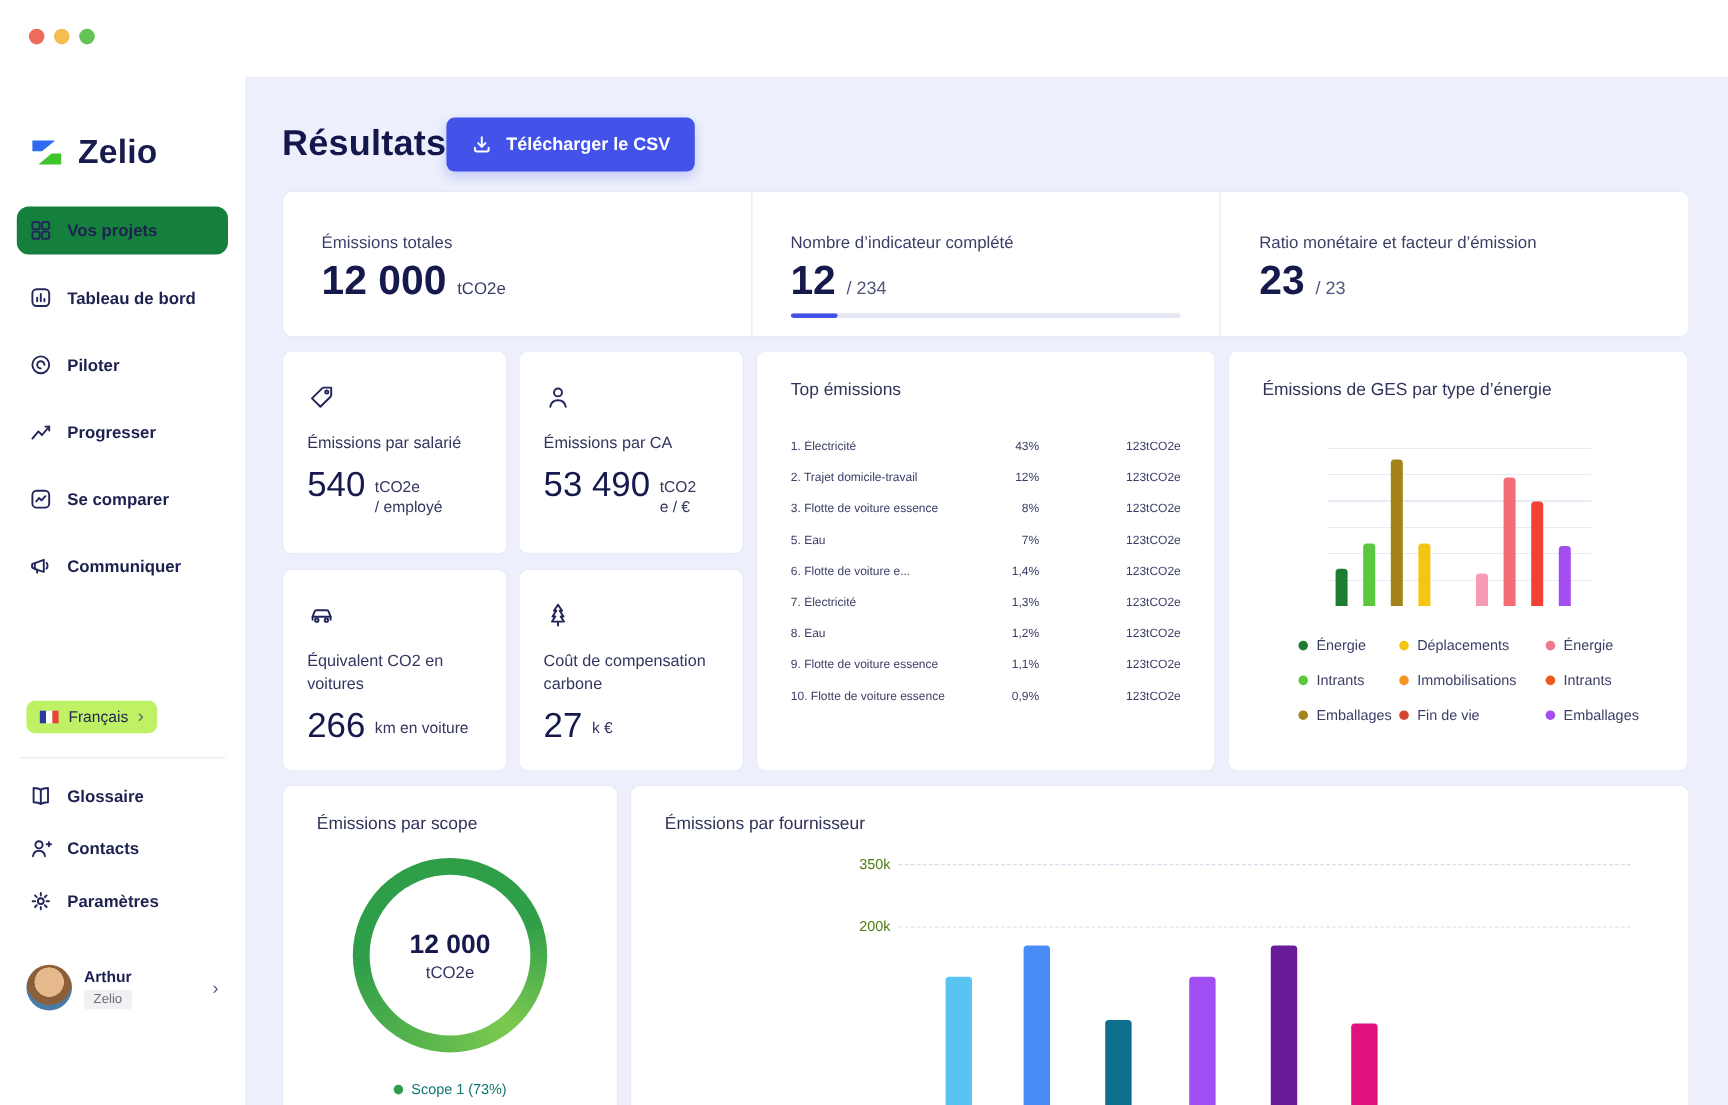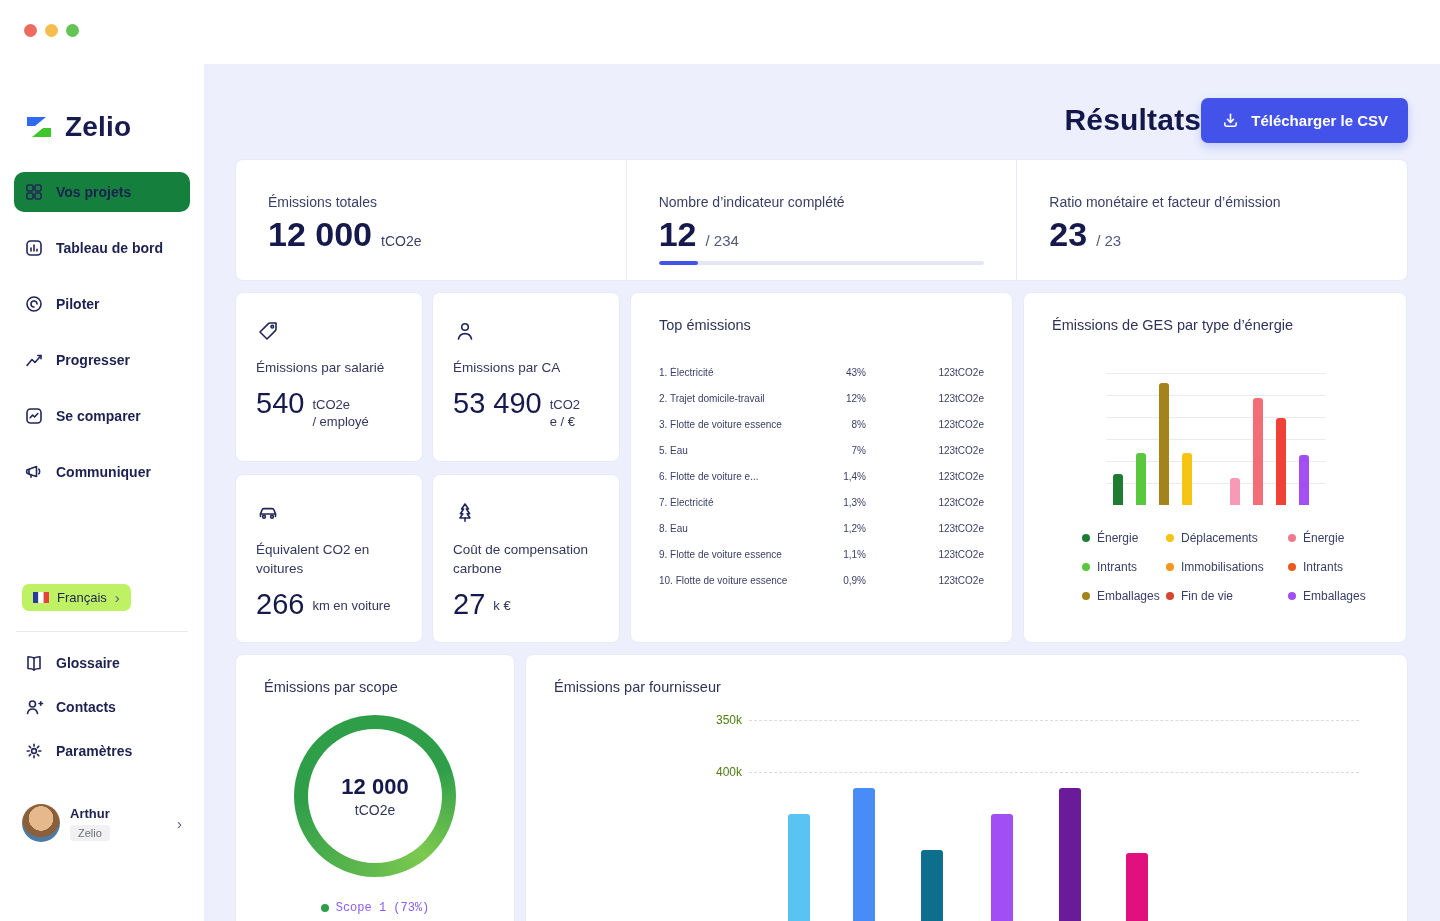--- a/index.html
+++ b/index.html
@@ -32,21 +32,21 @@
   .avatar{width:38px;height:38px;border-radius:50%;flex:0 0 auto;
     background:radial-gradient(circle at 50% 38%, #e5b98c 0 40%, #8a5f3a 41% 62%, #4a7ba6 63% 100%);}
   .user-name{font-size:13px;font-weight:700;color:#1d2150;}
   .user-org{display:inline-block;margin-top:4px;padding:2px 8px;background:#f1f1f4;border-radius:3px;
     font-size:11px;color:#6b6f76;}
   .chev{margin-left:auto;color:#555a7a;font-size:15px;}
 
   
   .main{position:absolute;left:204px;top:64px;right:0;bottom:0;background:#edf0fc;
     padding:33px 32px 0 31px;overflow:hidden;}
-  .page-header{display:flex;justify-content:flex-end;align-items:center;height:46px;margin-bottom:16px;margin-left:40px;}
+  .page-header{display:flex;justify-content:flex-start;align-items:center;height:46px;margin-bottom:16px;}
   .page-title{font-size:30px;font-weight:700;color:#14174b;margin:0;letter-spacing:.2px;}
   .csv-btn{display:flex;align-items:center;gap:11px;background:#4353e9;color:#fff;border:none;
     border-radius:7px;height:45px;padding:0 20px;font-size:15px;font-weight:700;cursor:pointer;
     box-shadow:0 4px 10px rgba(67,83,233,.25);font-family:inherit;}
   .card{background:#fff;border:1px solid #e8eaf5;border-radius:8px;box-sizing:border-box;}
 
   
   .stats{display:flex;height:122px;}
   .stat-col{flex:1;padding:34px 32px 0;}
   .stat-col + .stat-col{border-left:1px solid #e8eaf5;}
@@ -89,21 +89,21 @@
 
   
   .row3{display:flex;gap:10px;margin-top:11px;}
   .scope-card{width:280px;height:420px;padding:24px 28px;overflow:hidden;}
   .donut{width:162px;height:162px;margin:20px auto 0;border-radius:50%;position:relative;}
   .donut-hole{position:absolute;inset:14px;background:#fff;border-radius:50%;
     display:flex;flex-direction:column;align-items:center;justify-content:center;}
   .donut-value{font-size:22px;font-weight:700;color:#15194b;}
   .donut-unit{font-size:14px;color:#33365e;margin-top:2px;}
   .scope-legend{margin-top:24px;display:flex;justify-content:center;align-items:center;gap:7px;
-    font-size:12px;color:#8b5cf6;font-family:Liberation Mono, monospace;}
+    font-size:12px;color:#0f766e;}
   .sup-card{flex:1;height:420px;padding:24px 28px;overflow:hidden;position:relative;}
   .sup-chart{position:relative;height:340px;}
   .sup-tick{position:absolute;left:195px;right:20px;border-top:1px dashed #d8dbe9;}
   .sup-tick-label{position:absolute;width:48px;left:140px;text-align:right;font-size:12px;color:#4d7c0f;
     transform:translateY(-7px);}
   .sup-bar{position:absolute;width:22px;height:420px;border-radius:3px 3px 0 0;}
 </style>
 </head>
 <body>
 
@@ -442,21 +442,21 @@
         <span class="dot" style="background: rgb(47, 158, 73);"></span>
         <span>Scope 1 (73%)</span>
       </div>
     </div>
 
     <div class="card sup-card">
       <div class="card-title">Émissions par fournisseur</div>
       <div class="sup-chart">
         <span class="sup-tick-label" style="top:25px;">350k</span>
         <div class="sup-tick" style="top:25px;"></div>
-        <span class="sup-tick-label" style="top:77px;">400k</span>
+        <span class="sup-tick-label" style="top:77px;">200k</span>
         <div class="sup-tick" style="top:77px;"></div>
       <div class="sup-bar" style="left: 234px; top: 119px; background: rgb(89, 195, 242);"></div>
           <div class="sup-bar" style="left: 299px; top: 93px; background: rgb(74, 140, 247);"></div>
           <div class="sup-bar" style="left: 367px; top: 155px; background: rgb(13, 110, 142);"></div>
           <div class="sup-bar" style="left: 437px; top: 119px; background: rgb(161, 78, 245);"></div>
           <div class="sup-bar" style="left: 505px; top: 93px; background: rgb(106, 27, 154);"></div>
           <div class="sup-bar" style="left: 572px; top: 158px; background: rgb(224, 17, 127);"></div>
         </div>
     </div>
   </section>

